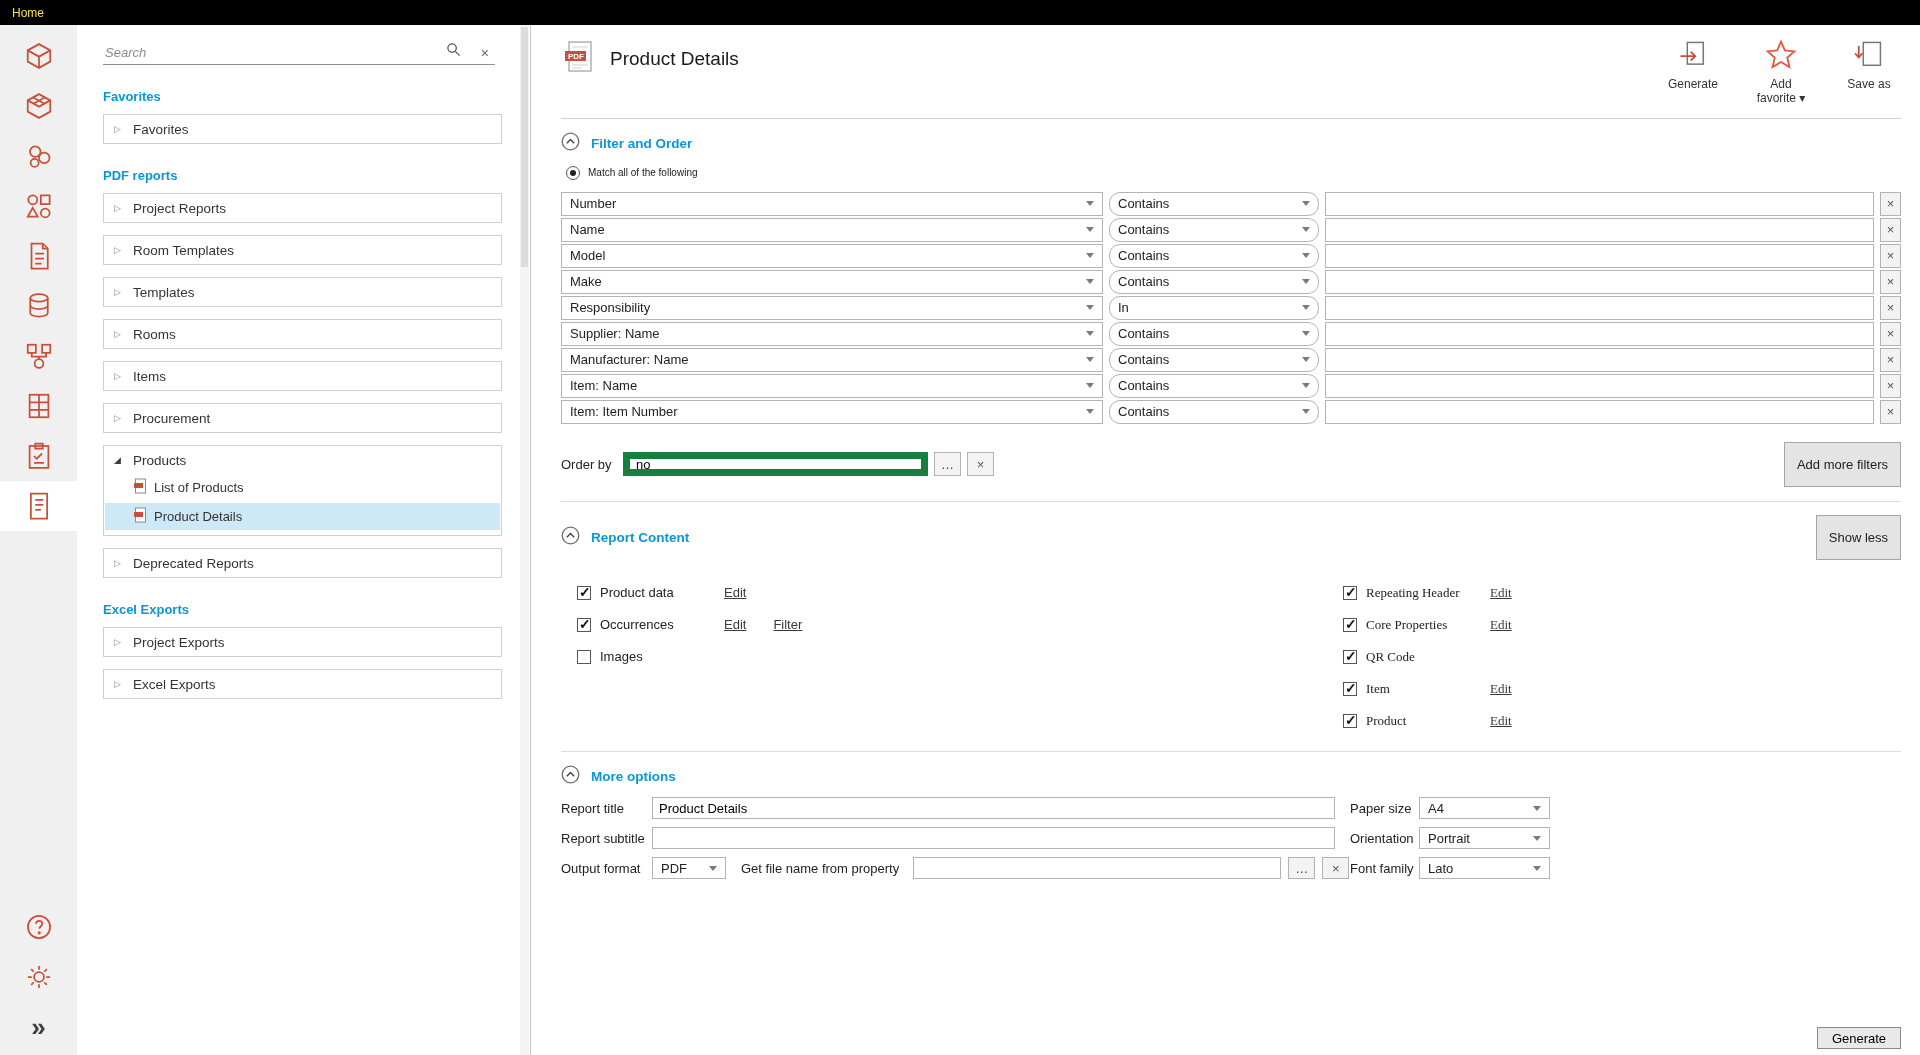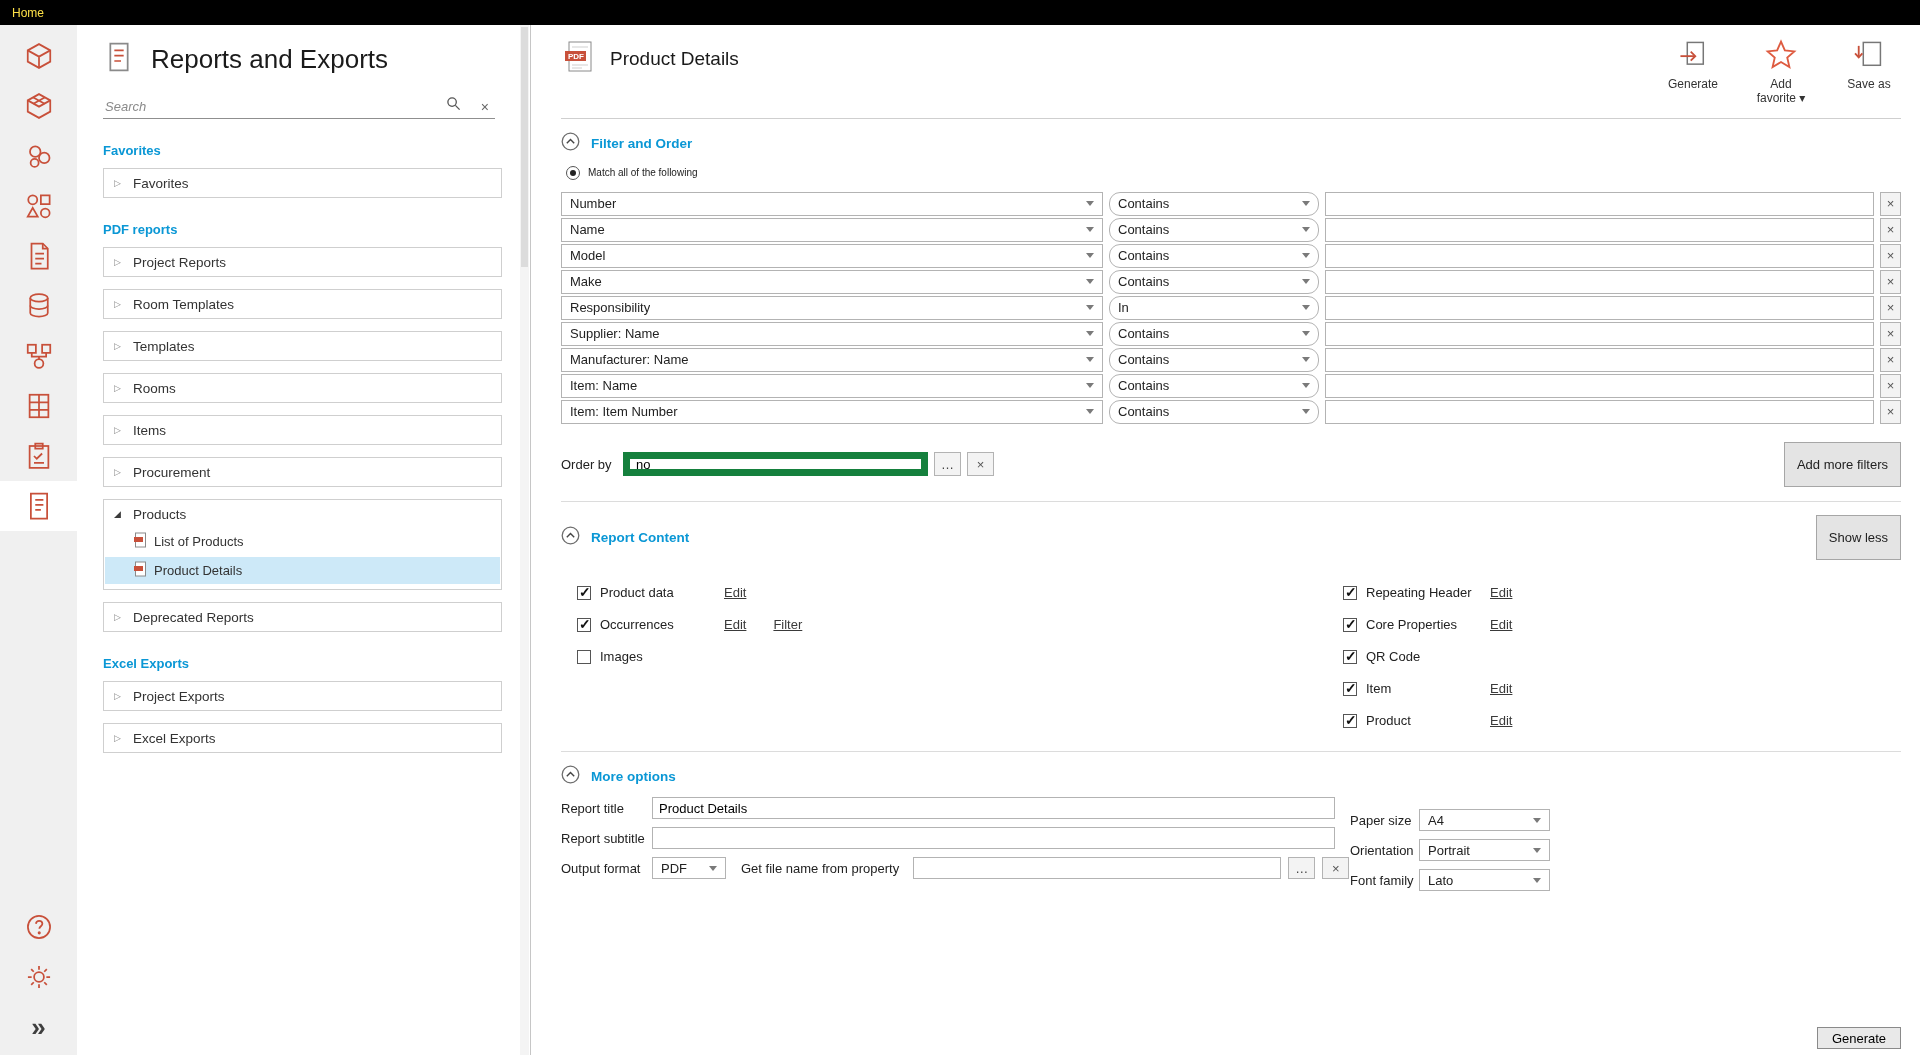--- a/index.html
+++ b/index.html
@@ -84,38 +84,38 @@
   .ob-input{width:305px;height:24px;border:7px solid #15803d;font-size:13px;padding:0 6px;outline:none;
     font-family:Liberation Sans, sans-serif;}
   .order-row .dots,.order-row .xbtn{margin-left:6px;height:24px;}
   .order-row .xbtn{width:27px;}
   .btn{border:1px solid #a6a6a6;background:#e4e4e4;color:#222;font-size:13px;
     padding:14px 12px;cursor:pointer;font-family:"Liberation Sans",sans-serif;}
   .btn.add-more{margin-left:auto;}
 
   .rc-cols{display:flex;margin:8px 0 10px;}
   .rc-left{width:782px;padding-left:16px;}
-  .rc-right{flex:1;}
+  .rc-right{flex:1;font-family:Liberation Serif, serif;}
   .cb-row{display:flex;align-items:center;height:32px;font-size:13px;}
   .cb{width:14px;height:14px;border:1px solid #555;background:#fff;position:relative;flex:none;cursor:pointer;}
   .cb.checked::after{content:"✓";position:absolute;top:-3px;left:1px;font-size:14px;color:#111;font-weight:bold;}
   .cb-label{margin-left:9px;width:124px;color:#222;}
   .cb-links{display:flex;gap:27px;}
   .lnk{color:#3a3a3a;text-decoration:underline;font-size:13px;cursor:pointer;}
 
   .mo-row{position:relative;display:flex;align-items:center;margin-bottom:7px;font-size:13px;height:23px;}
   .mo-label{width:91px;}
   .mo-input{width:683px;height:22px;border:1px solid #b3b3b3;font-size:13px;padding:0 6px;outline:none;
     font-family:"Liberation Sans",sans-serif;}
   .dd.small{height:22px;width:74px;}
   .mo-file-label{margin:0 14px 0 15px;}
   .mo-file-input{width:368px;height:22px;border:1px solid #b3b3b3;font-size:13px;padding:0 6px;outline:none;
     font-family:"Liberation Sans",sans-serif;}
   .mo-row .dots,.mo-row .xbtn{height:22px;margin-left:7px;width:27px;}
-  .mo-right{position:absolute;left:789px;top:12px;display:flex;align-items:center;height:23px;}
+  .mo-right{position:absolute;left:789px;top:0;display:flex;align-items:center;height:23px;}
   .mo-rlabel{width:69px;}
   .dd.right{height:22px;width:131px;}
 
   .gen-btn{position:absolute;right:19px;bottom:6px;width:84px;height:22px;
     border:1px solid #8a8a8a;background:#e9e9e9;font-size:13px;cursor:pointer;
     font-family:"Liberation Sans",sans-serif;}
 </style>
 </head>
 <body>
 
@@ -214,29 +214,20 @@
       <div class="rail-item">
         <span class="glyph-chevrons">»</span>
       </div>
     </div>
   </nav>
 
   <aside class="sidebar">
     <div class="sb-scroll">
         <div class="thumb"></div>
       </div>
-    <div class="sb-header">
-      <span>
-        <svg width="32" height="32" viewBox="0 0 24 24" fill="none" stroke="#8a8a8a" stroke-width="1.3">
-            <path d="M5.5 2h13v20h-13z"></path>
-            <path d="M8.5 7h7M8.5 11h7M8.5 15h5" stroke="#c8503a"></path>
-          </svg>
-      </span>
-      <h1>Reports and Exports</h1>
-    </div>
     <div class="sb-search">
       <input type="text" placeholder="Search" style="">
       <span class="sic">
         <svg width="15" height="15" viewBox="0 0 16 16" fill="none" stroke="#555" stroke-width="1.4">
             <circle cx="6.5" cy="6.5" r="4.5"></circle>
             <path d="M10 10l4.5 4.5"></path>
           </svg>
       </span>
       <span class="xic">×</span>
     </div>

